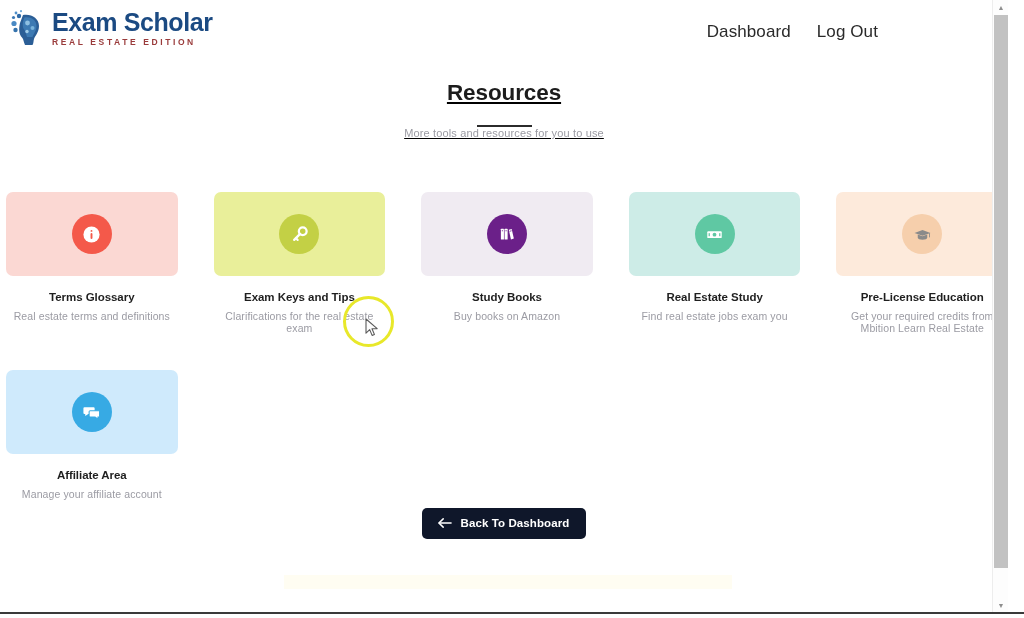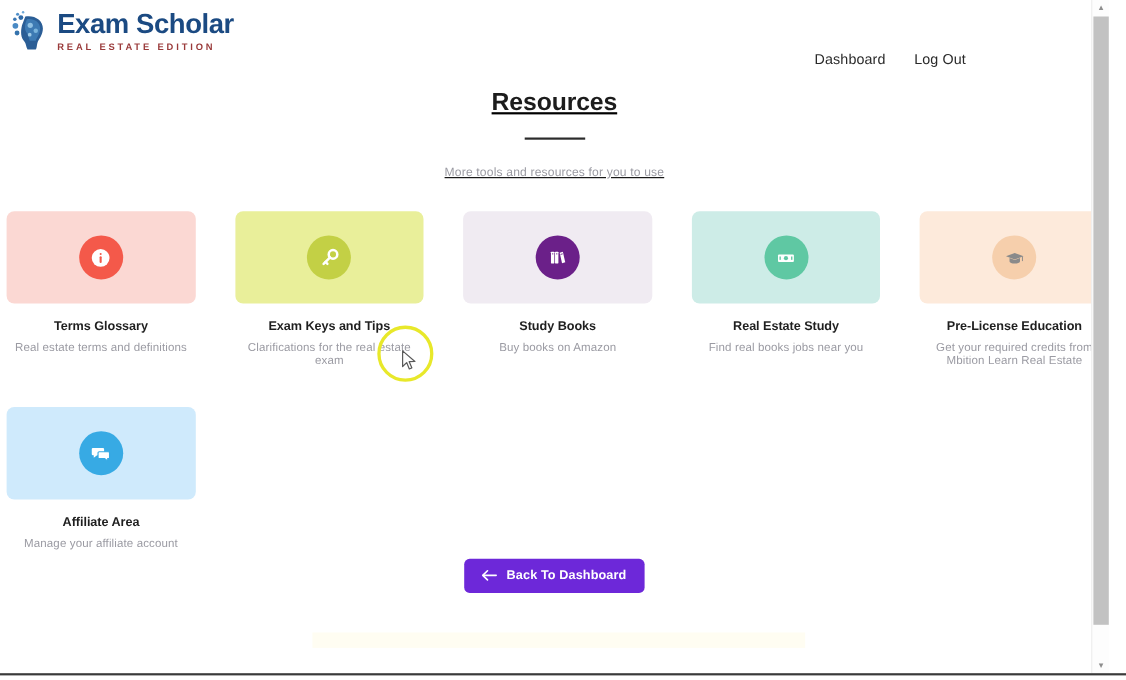--- a/index.html
+++ b/index.html
@@ -85,25 +85,24 @@
   #nav {
     position: absolute;
     right: 18px;
     top: 22px;
     display: flex;
     gap: 26px;
     align-items: center;
   }
 
   #nav a {
-    font-size: 13px;
+    font-size: 17px;
     color: #2a2a2a;
     text-decoration: none;
     letter-spacing: 0.1px;
-    margin-top: 24px;
   }
 
   
   #title-block {
     position: absolute;
     left: 0;
     top: 80px;
     width: 1008px;
     text-align: center;
     text-decoration: underline;
@@ -117,21 +116,20 @@
   }
 
   #title-rule {
     width: 55px;
     height: 2px;
     background: #2b2b2b;
     margin: 19px auto 0 auto;
   }
 
   #page-subtitle {
-    margin-top: 24px;
     font-size: 11px;
     color: #9b9ba3;
     letter-spacing: 0.15px;
   }
 
   
   #grid {
     position: absolute;
     left: 6px;
     top: 192px;
@@ -193,21 +191,21 @@
     left: 0;
     top: 508px;
     width: 1008px;
     text-align: center;
   }
 
   #back-btn {
     display: inline-flex;
     align-items: center;
     gap: 9px;
-    background: #6d28d9;
+    background: #0f172a;
     color: #ffffff;
     border: none;
     border-radius: 5px;
     padding: 9px 17px 10px 15px;
     font-family: "Liberation Sans", sans-serif;
     font-size: 11.5px;
     font-weight: bold;
     letter-spacing: 0.1px;
     cursor: pointer;
   }
@@ -385,21 +383,21 @@
           <div class="badge" style="background:#5fc8a3">
             <svg width="19" height="19" viewBox="0 0 20 20">
               <rect x="2.4" y="6.6" width="15.2" height="7.2" rx="1" fill="#ffffff"></rect>
               <circle cx="10" cy="10.2" r="2" fill="#5fc8a3"></circle>
               <rect x="3.8" y="8.6" width="1.3" height="3.2" fill="#5fc8a3"></rect>
               <rect x="14.9" y="8.6" width="1.3" height="3.2" fill="#5fc8a3"></rect>
             </svg>
           </div>
         </div>
         <div class="cell-title">Real Estate Study</div>
-        <div class="cell-desc">Find real books jobs near you</div>
+        <div class="cell-desc">Find real estate jobs exam you</div>
       </div>
 
       <div class="cell">
         <div class="tile" style="background:#fdeadb">
           <div class="badge" style="background:#f6cfac">
             <svg width="19" height="19" viewBox="0 0 20 20">
               <path d="M10 5.2 L18.4 8.3 L10 11.4 L1.6 8.3 Z" fill="#8a8a8a"></path>
               <path d="M5 10 L5 13.4 C5 14.6 7.3 15.4 10 15.4 C12.7 15.4 15 14.6 15 13.4 L15 10 L10 11.9 Z" fill="#8a8a8a"></path>
               <rect x="16.9" y="8.6" width="0.9" height="4.4" fill="#8a8a8a"></rect>
             </svg>

